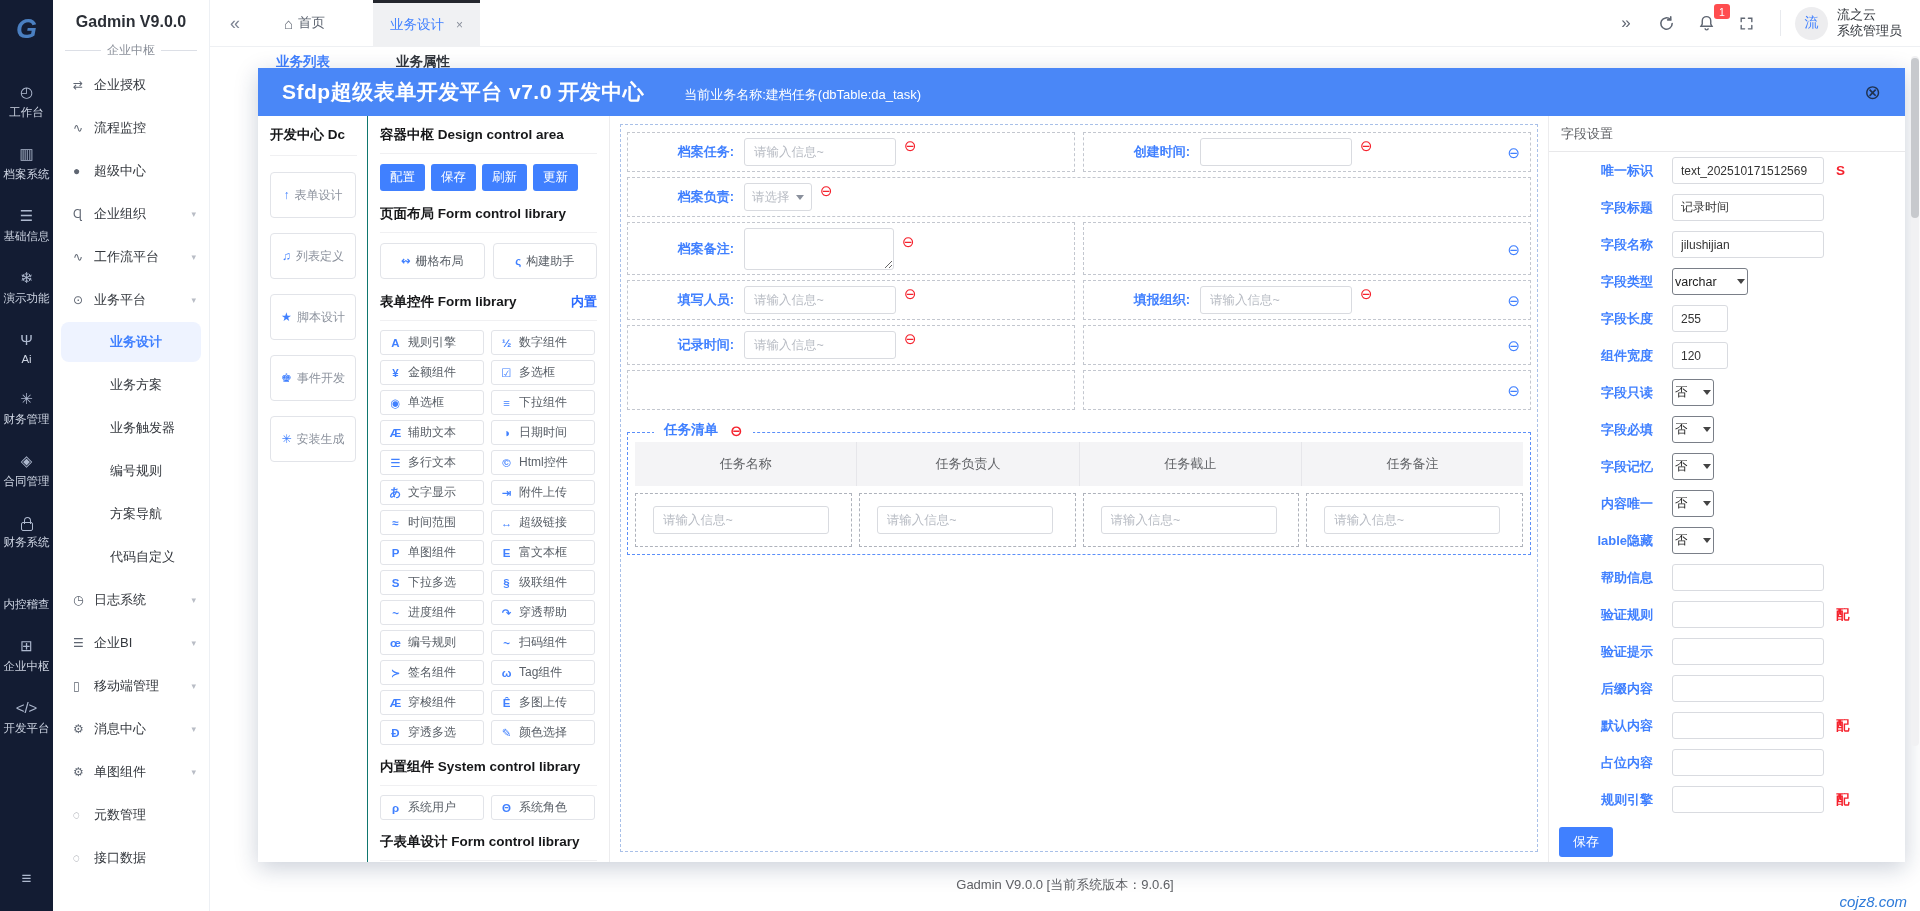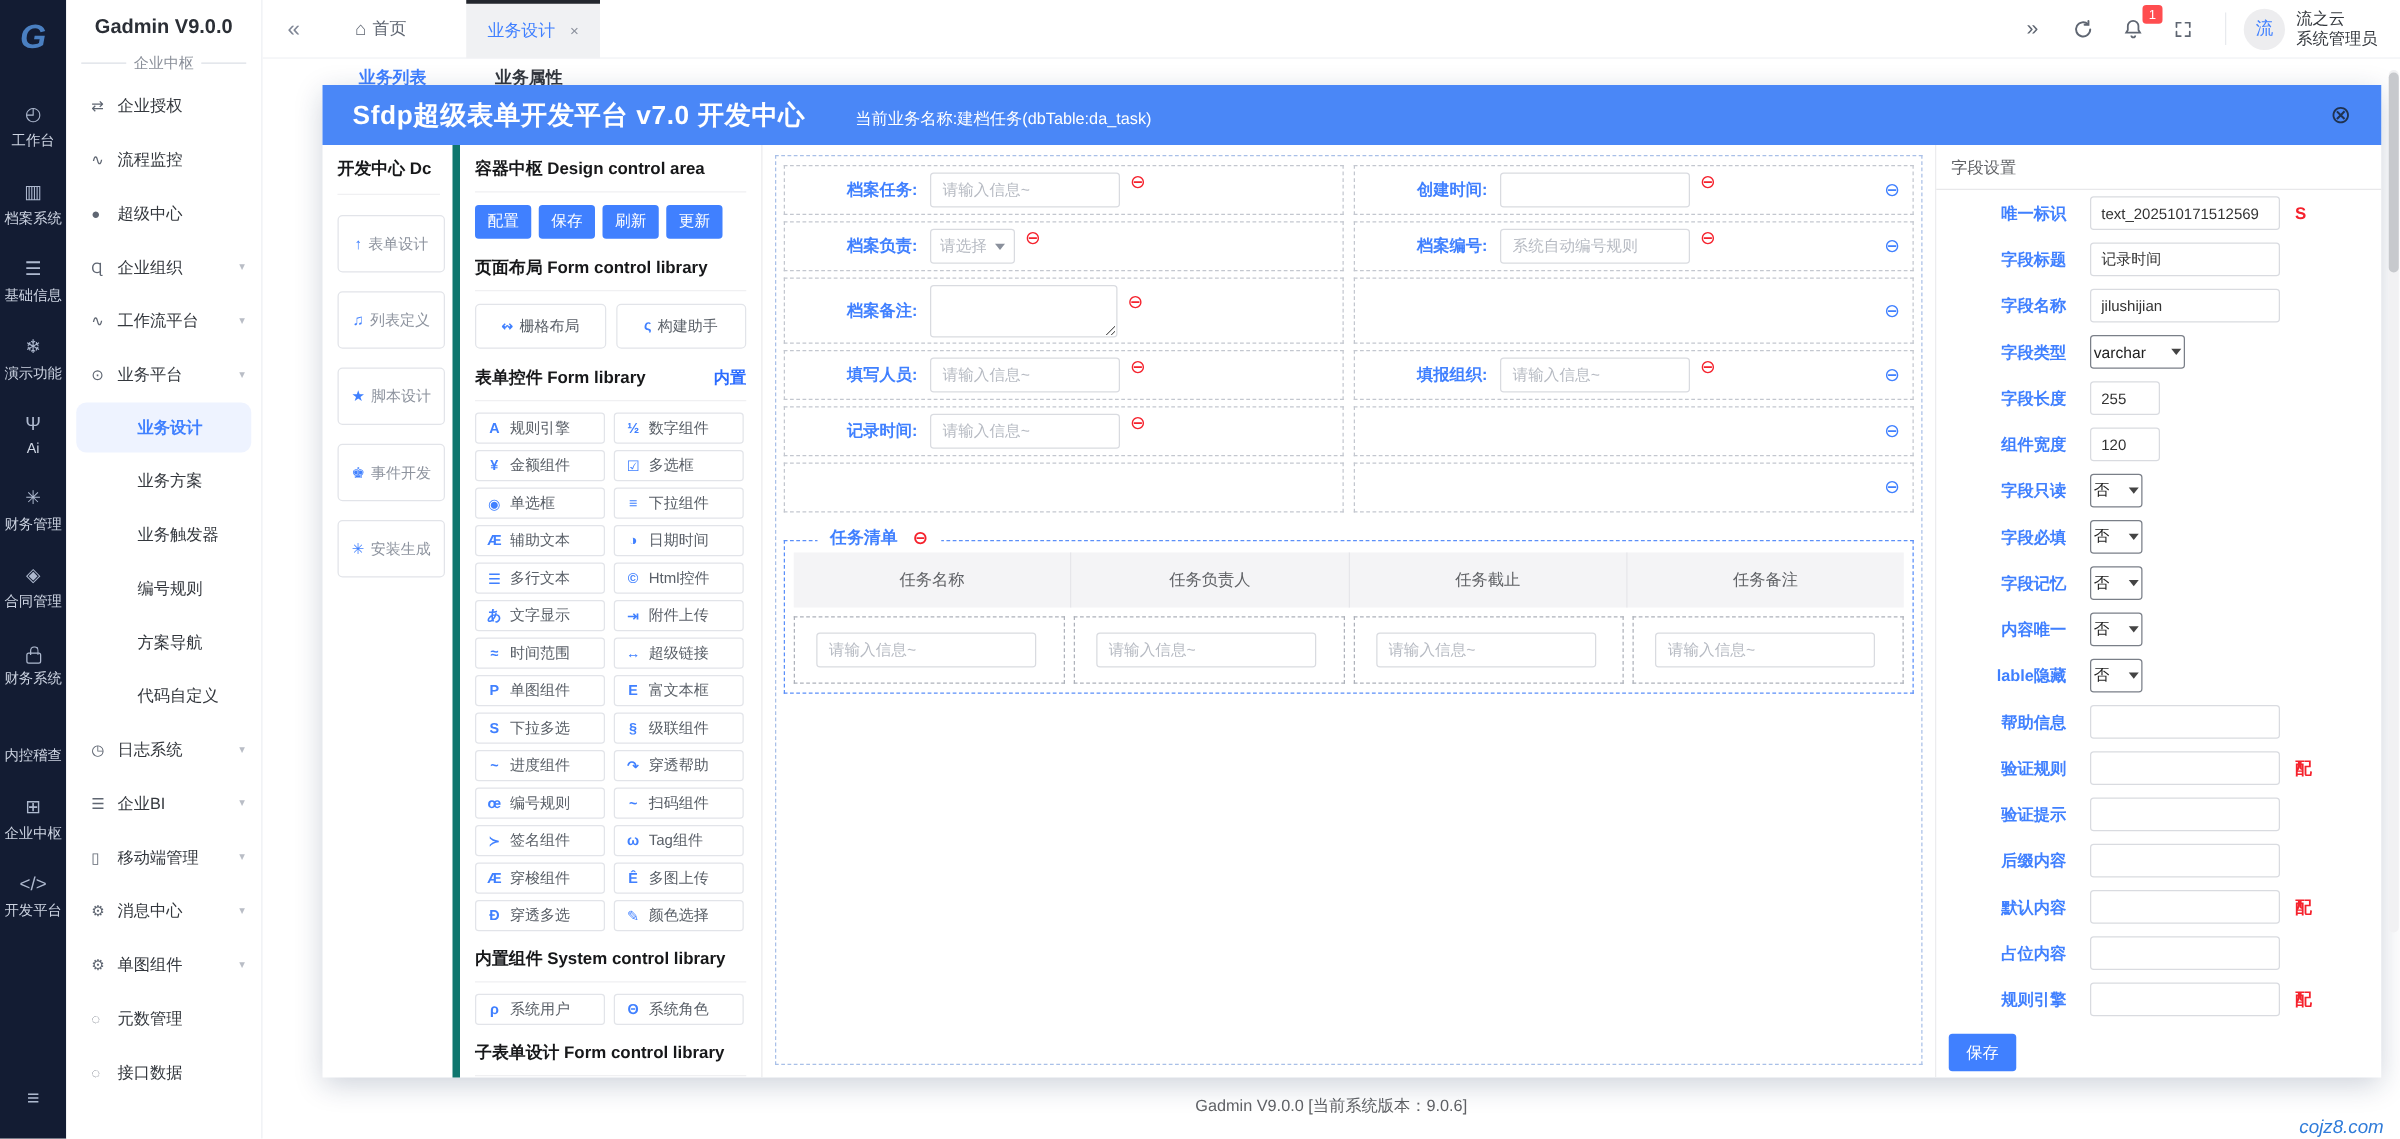--- a/index.html
+++ b/index.html
@@ -36,31 +36,31 @@
   .tb-ic{color:#5f6672;cursor:pointer;display:flex;align-items:center;justify-content:center;width:40px}
   .tb-ic.arr{font-size:17px}
   .bell-wrap{position:relative}
   .badge{position:absolute;top:-10px;right:-4px;min-width:16px;height:15px;background:#ff4d4f;color:#fff;font-size:10.5px;border-radius:3px;display:flex;align-items:center;justify-content:center;padding:0 3px}
   .tb-divider{width:1px;height:26px;background:#e8eaee;margin:0 14px}
   .avatar{width:33px;height:33px;border-radius:50%;background:#ededef;color:#4080ff;display:flex;align-items:center;justify-content:center;font-size:14px;cursor:pointer;flex:0 0 auto}
   .who{margin-left:9px;font-size:13px;color:#33373d;line-height:16px;cursor:pointer}
   
   .subtabs{position:absolute;left:210px;top:47px;width:1710px;height:30px;background:#fff;z-index:2}
   .st{position:absolute;top:6px;font-size:13.5px;font-weight:700;cursor:pointer}
-  .st.s1{left:77px;color:#4080ff}
+  .st.s1{left:66px;color:#4080ff}
   .st.s2{left:186px;color:#33373d}
   
   .modal{position:absolute;left:258px;top:68px;width:1647px;height:794px;background:#fff;box-shadow:0 6px 22px rgba(20,40,80,.22);z-index:5;display:flex;flex-direction:column}
   .m-header{flex:0 0 48px;background:#4a87f7;display:flex;align-items:center;padding:0 24px;color:#fff}
   .m-title{font-size:21px;font-weight:700;letter-spacing:.5px}
   .m-sub{font-size:13px;margin-left:40px;margin-top:5px}
   .m-close{margin-left:auto;font-size:20px;color:#20324f;cursor:pointer;line-height:1}
   .m-body{flex:1;display:flex;min-height:0}
   
-  .dc{width:110px;border-right:6px solid #0f766e;padding:10px 10px 0 12px;flex:0 0 110px}
+  .dc{width:110px;border-right:1px solid #0f766e;padding:10px 10px 0 12px;flex:0 0 110px}
   .dc-h{font-size:13.5px;font-weight:700;color:#17181a;padding-bottom:11px;border-bottom:1px solid #f0f0f2;margin-bottom:16px;white-space:nowrap}
   .dc-btn{width:86px;height:46px;border:1px solid #e2e4e9;border-radius:4px;background:#fff;display:flex;align-items:center;justify-content:center;gap:5px;margin-bottom:15px;font-size:12px;color:#8d939e;cursor:pointer;white-space:nowrap}
   .dc-btn .i{color:#4080ff;font-size:12px}
   
   .ctl{width:242px;border-right:1px solid #ececee;padding:10px 12px 0;flex:0 0 242px;overflow:hidden}
   .ctl-h{font-size:13.5px;font-weight:700;color:#17181a;padding-bottom:9px;border-bottom:1px solid #f0f0f2;display:flex;align-items:center;justify-content:space-between;white-space:nowrap}
   .ctl-h .lnk{color:#2b6bff;font-size:13px;cursor:pointer}
   .acts{display:flex;gap:6px;margin:10px 0 14px}
   .act{height:27px;padding:0 10px;background:#4080ff;color:#fff;font-size:12.5px;border-radius:3px;border:none;display:flex;align-items:center;cursor:pointer}
   .lay{display:flex;gap:8px;margin:10px 0 14px}
@@ -506,26 +506,20 @@
         </div>
         <div class="grow">
           <div class="gcell">
               <span class="glabel">档案负责:</span>
               <span class="gselect">
                 <span>请选择</span>
                 <span class="tri"></span>
               </span>
               <span class="rm red"></span>
             </div>
-          <div class="gcell">
-              <span class="glabel">档案编号:</span>
-              <input class="ginput" placeholder="系统自动编号规则" style="">
-              <span class="rm red"></span>
-              <span class="rm blue row-end"></span>
-            </div>
         </div>
         <div class="grow tall">
           <div class="gcell">
               <span class="glabel">档案备注:</span>
               <textarea class="gtextarea" style=""></textarea>
               <span class="rm red"></span>
             </div>
           <div class="gcell">
               <span class="rm blue row-end"></span>
             </div>

